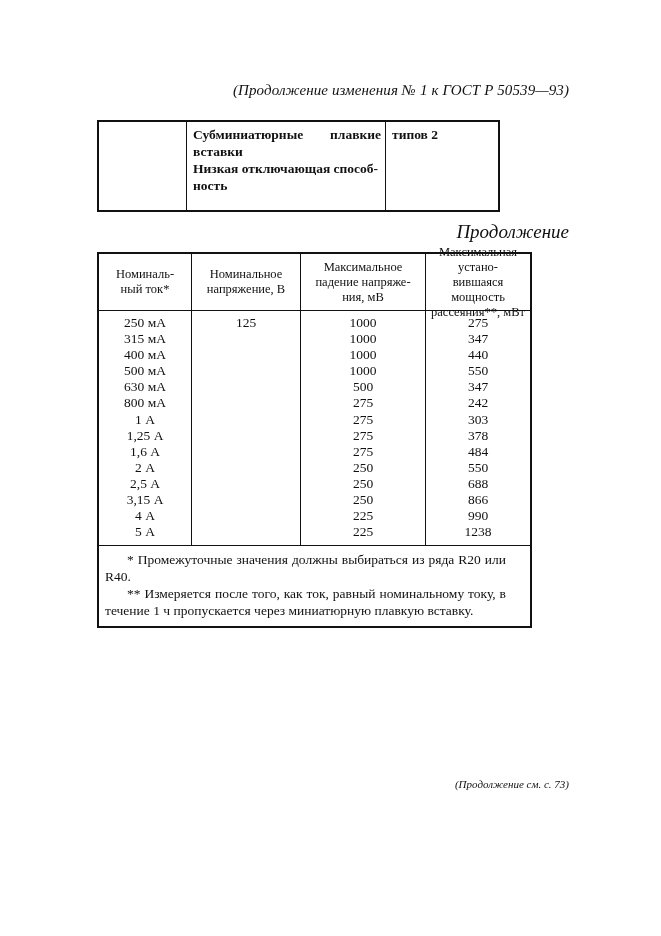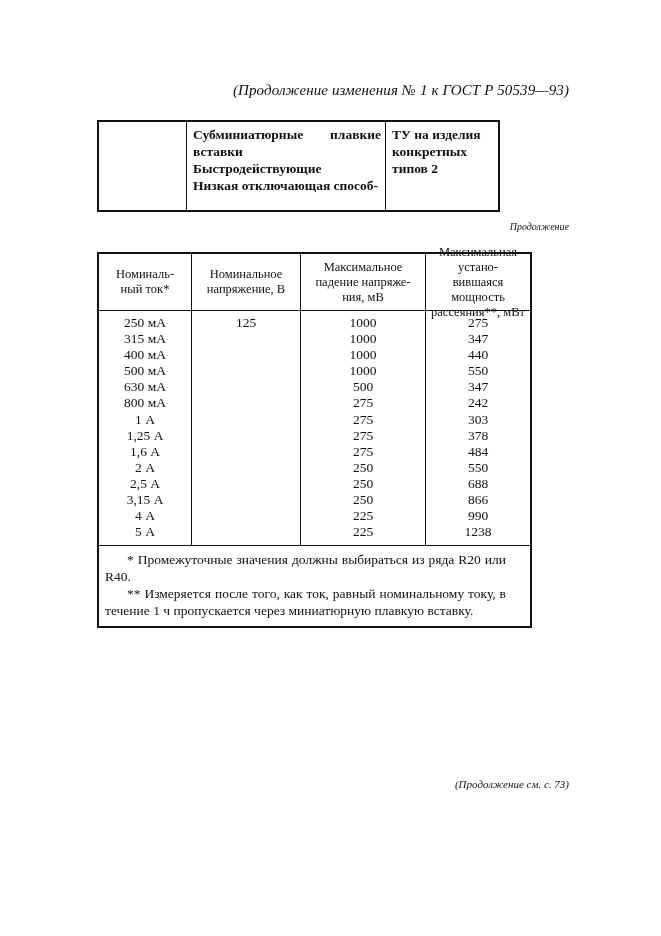--- a/index.html
+++ b/index.html
@@ -55,21 +55,21 @@
       padding: 4px 4px 0 6px;
       font-weight: bold;
       font-size: 13.5px;
       line-height: 17px;
     }
     .continuation {
       position: absolute;
       top: 221px;
       right: 92px;
       font-style: italic;
-      font-size: 10px;
+      font-size: 19px;
     }
     .main-table {
       position: absolute;
       left: 97px;
       top: 252px;
       width: 435px;
       border: 2px solid #111;
       box-sizing: border-box;
     }
     .row-head {
@@ -132,25 +132,24 @@
 <div class="running-head">(Продолжение изменения № 1 к ГОСТ  Р 50539—93)</div>
 
 <div class="top-table">
   <div class="c1"></div>
   <div class="c2">
     <div class="just">
       <span>Субминиатюрные</span>
       <span>плавкие</span>
     </div>
     <div>вставки</div>
-    <div>Быстродействующие</div>
     <div>Низкая отключающая способ-</div>
+    <div>ность</div>
   </div>
   <div class="c3">
-    <div>ТУ на изделия конкретных</div>
     <div>типов 2</div>
   </div>
 </div>
 
 <div class="continuation">Продолжение</div>
 
 <div class="main-table">
   <div class="row-head">
     <div class="col w1">
       <div>

